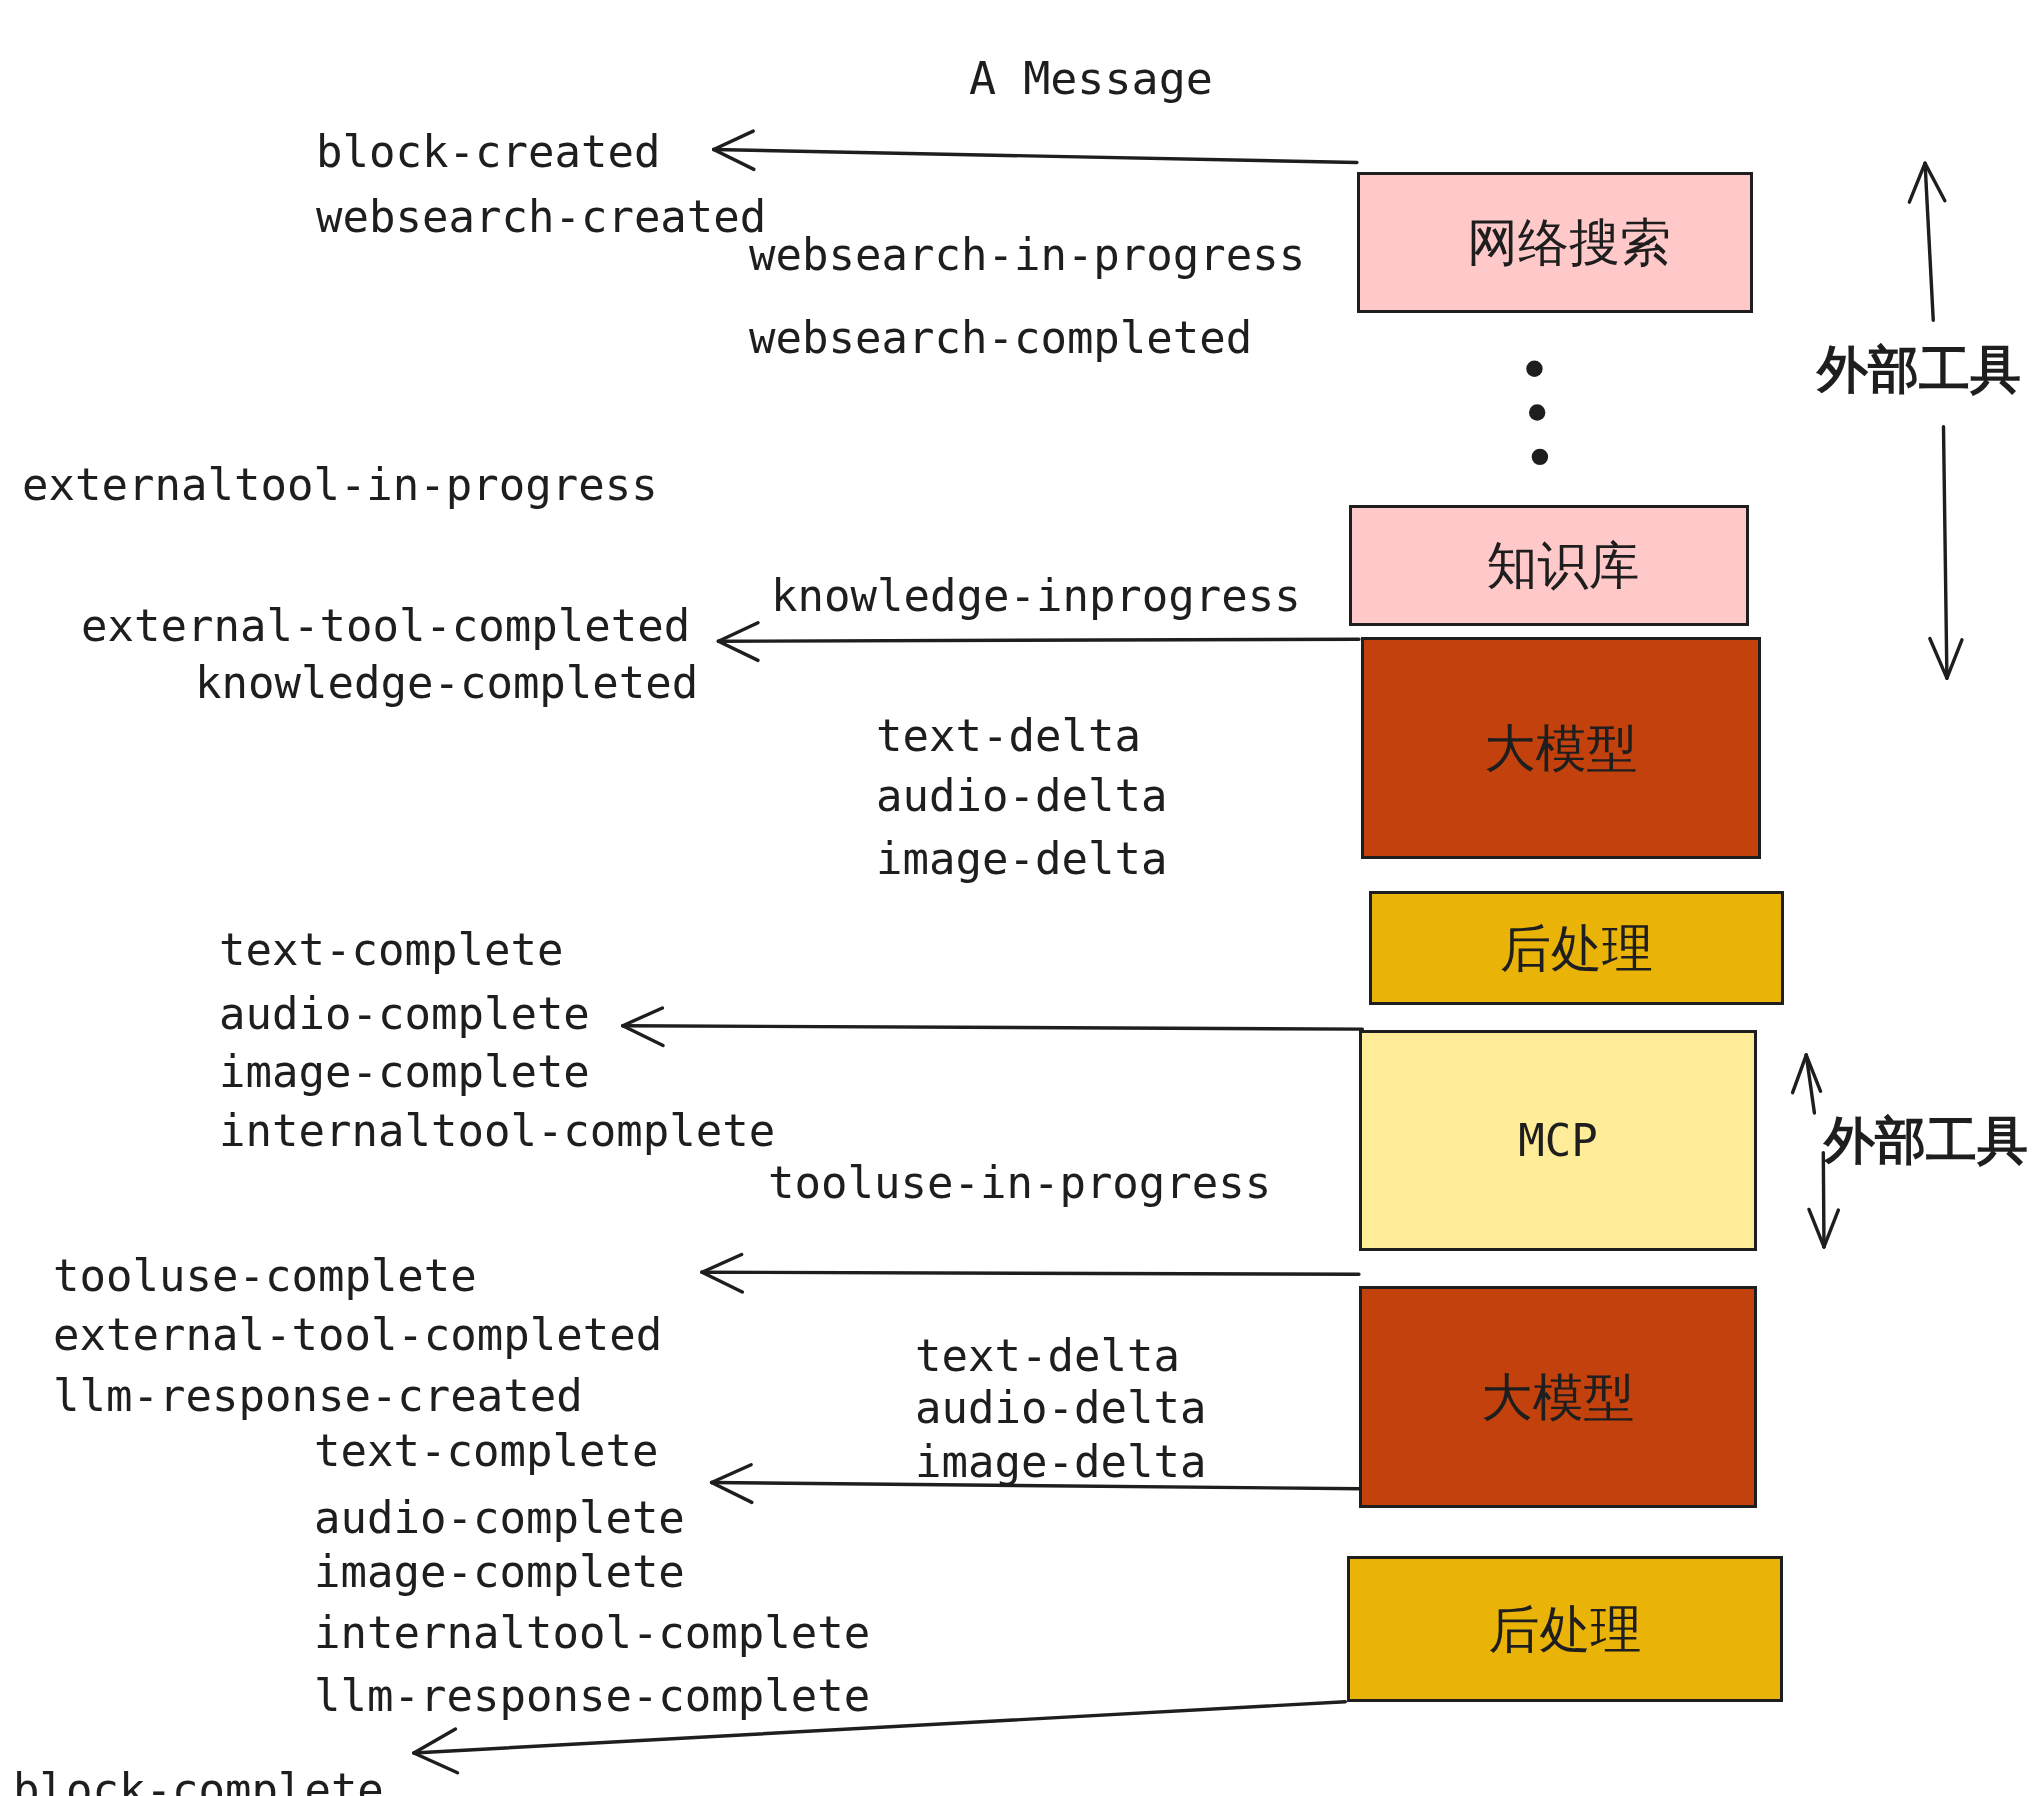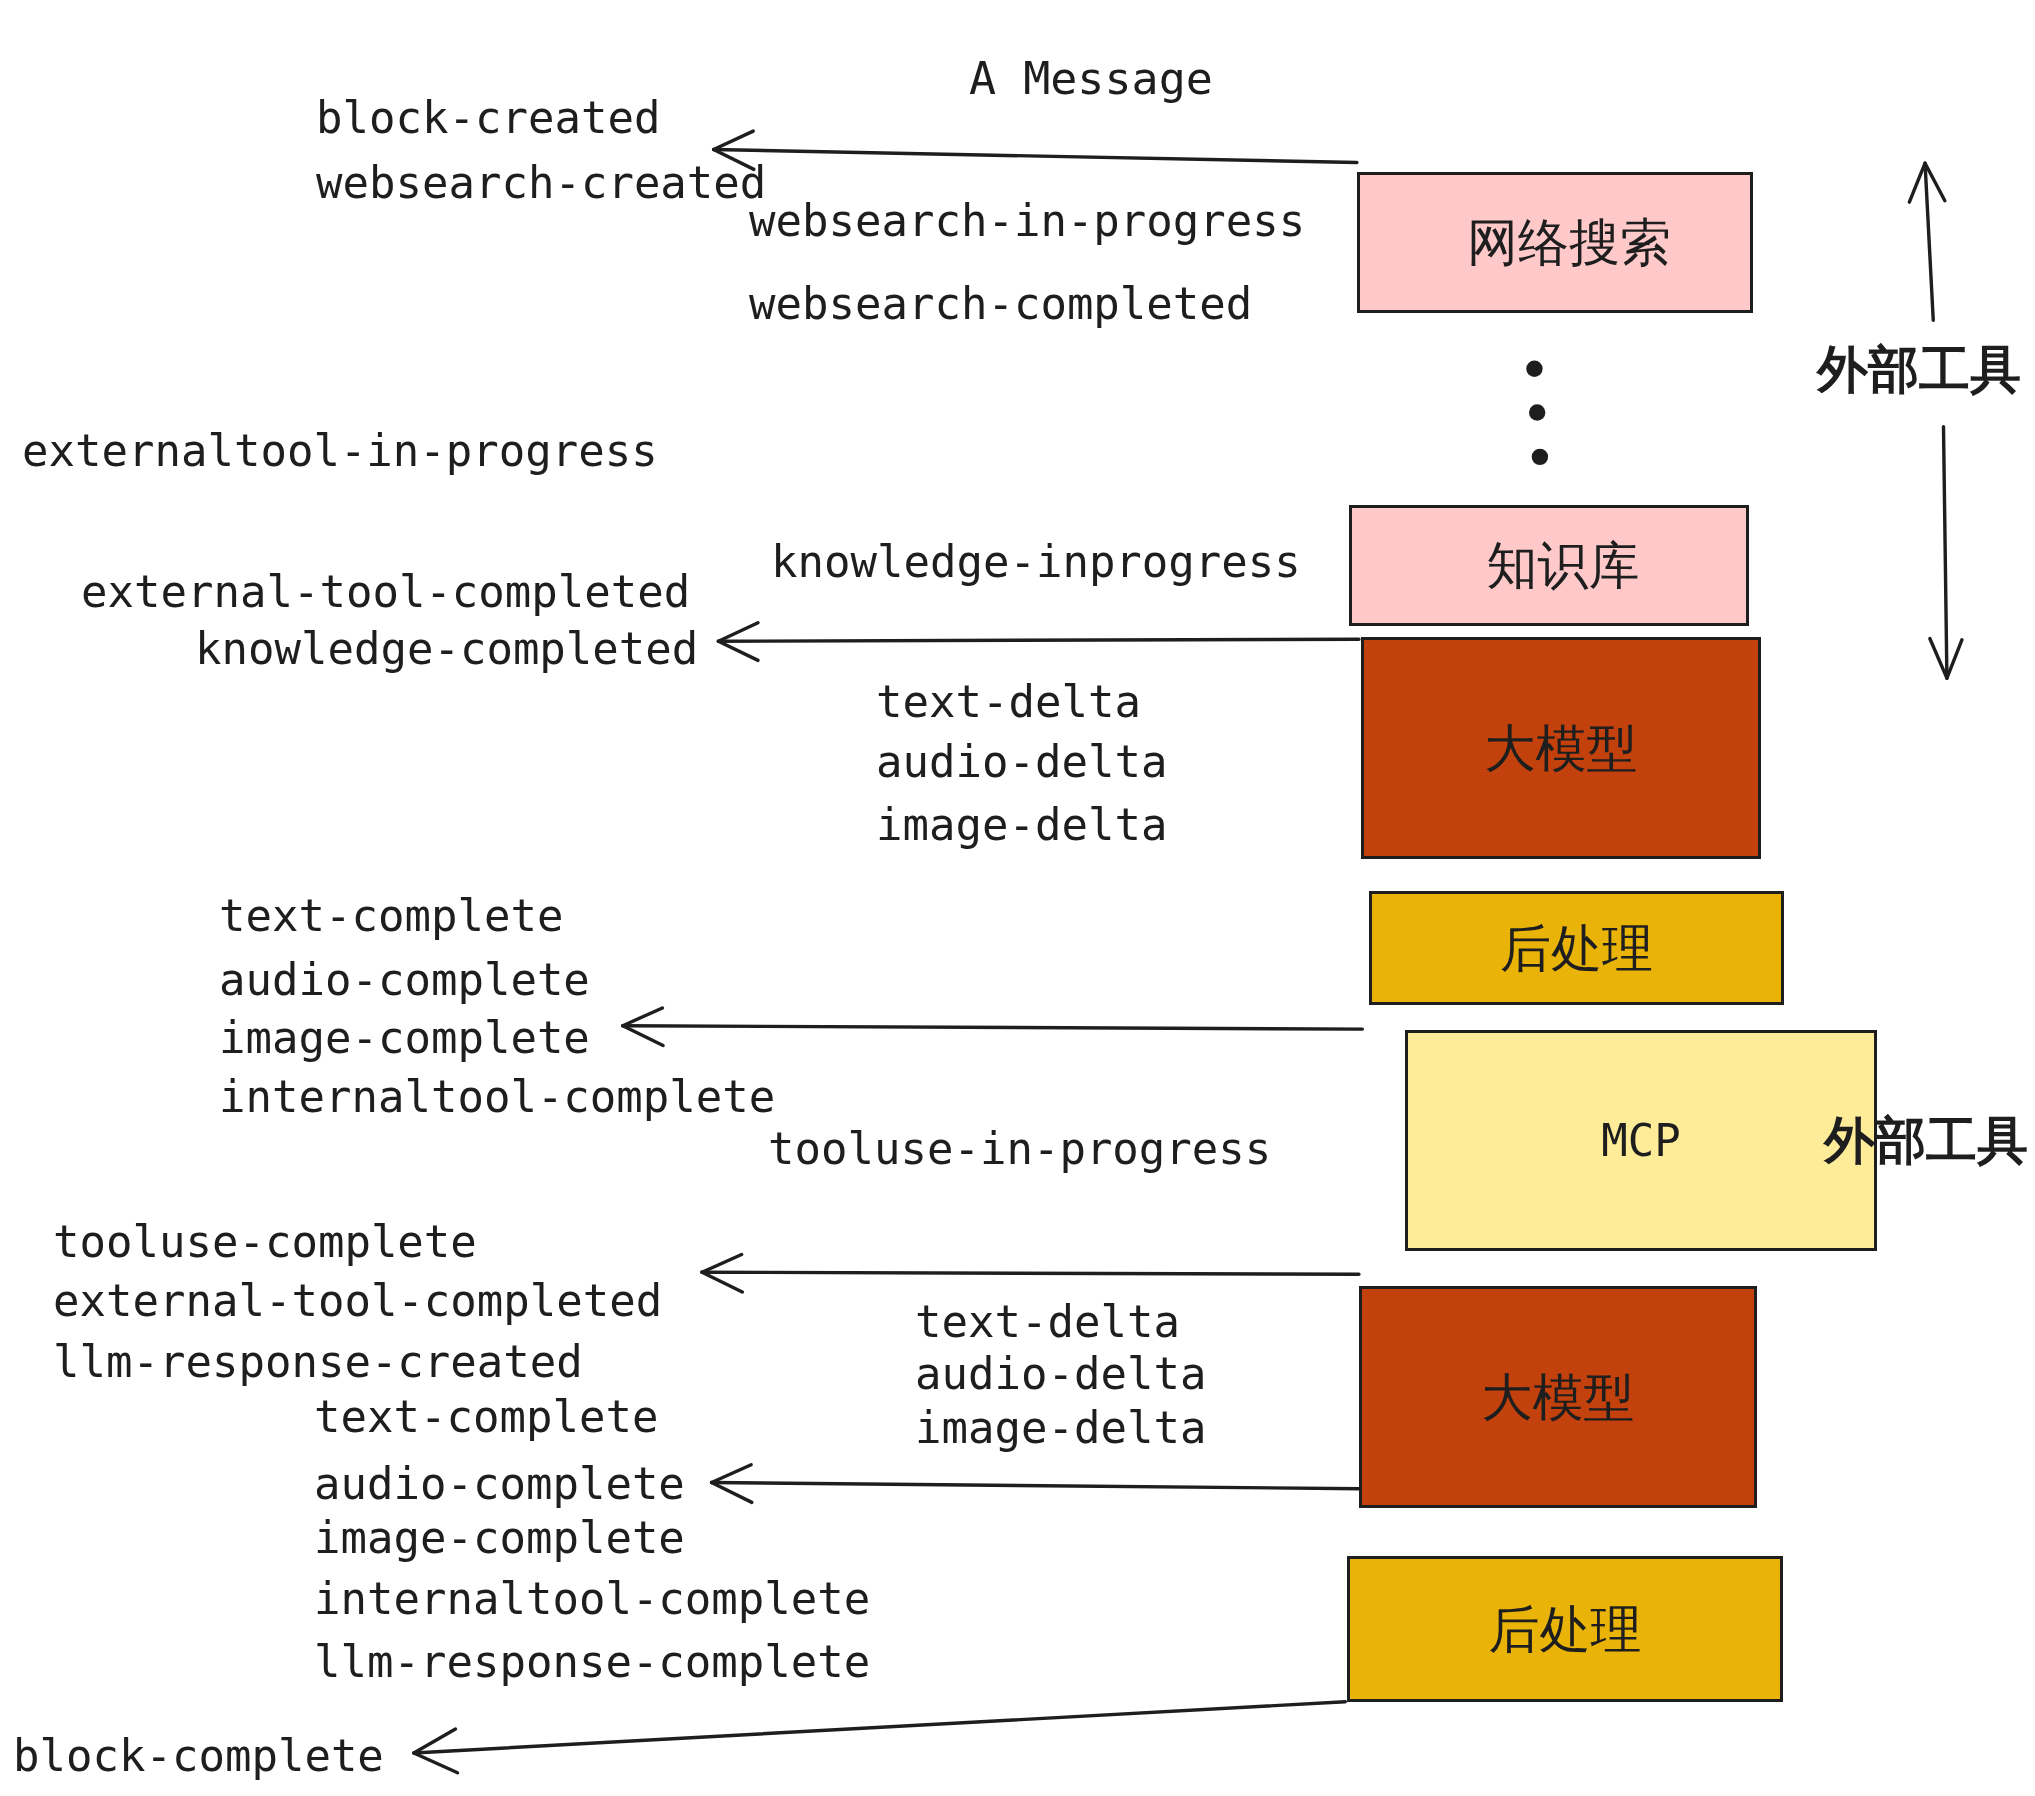--- a/index.html
+++ b/index.html
@@ -3,21 +3,21 @@
 <meta charset="utf-8">
 <style>
   html,body{margin:0;padding:0;background:#ffffff;}
   .canvas{
     position:relative;width:2035px;height:1796px;background:#ffffff;
     font-family:"DejaVu Sans Mono", monospace;color:#1e1e1e;overflow:hidden;
   }
   .overlay{position:absolute;left:0;top:0;width:2035px;height:1796px;pointer-events:none;}
   .ev{
     position:absolute;font-size:44px;line-height:57px;white-space:pre;
-    font-family:"DejaVu Sans Mono", monospace;color:#1e1e1e;
+    font-family:"DejaVu Sans Mono", monospace;color:#1e1e1e;margin-top:34px;
   }
   .title{
     position:absolute;font-size:45px;line-height:57px;white-space:pre;
     font-family:"DejaVu Sans Mono", monospace;color:#1e1e1e;
   }
   .box{
     position:absolute;border:3.4px solid #1e1e1e;box-sizing:border-box;
     display:flex;align-items:center;justify-content:center;
   }
   .box .box-label{
@@ -157,21 +157,21 @@
   </div>
 
   <div class="box green" style="left:1361px;top:637px;width:400px;height:222px;">
     <span class="box-label">大模型</span>
   </div>
 
   <div class="box white" style="left:1369px;top:891px;width:415px;height:114px;">
     <span class="box-label">后处理</span>
   </div>
 
-  <div class="box yellow" style="left:1359px;top:1030px;width:472px;height:221px;margin-left:46px;">
+  <div class="box yellow" style="left:1359px;top:1030px;width:398px;height:221px;">
     <span class="box-label mono">MCP</span>
   </div>
 
   <div class="box green" style="left:1359px;top:1286px;width:398px;height:222px;">
     <span class="box-label">大模型</span>
   </div>
 
   <div class="box white" style="left:1347px;top:1556px;width:436px;height:146px;">
     <span class="box-label">后处理</span>
   </div>

